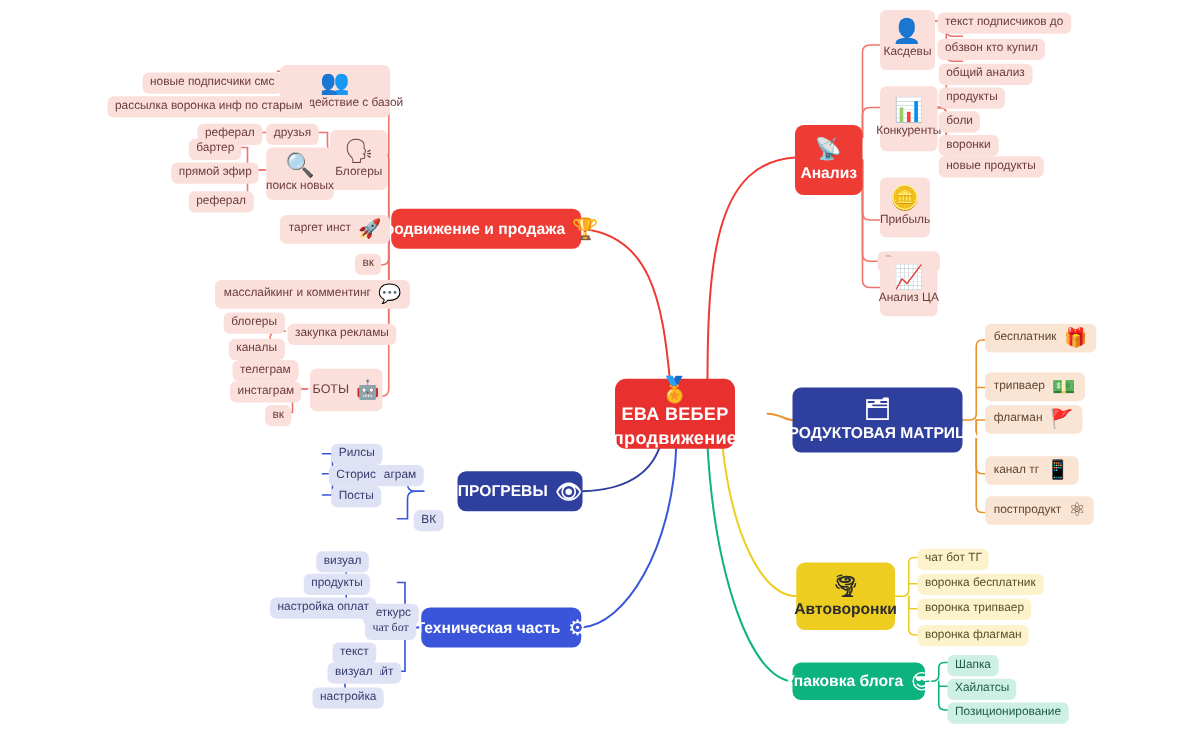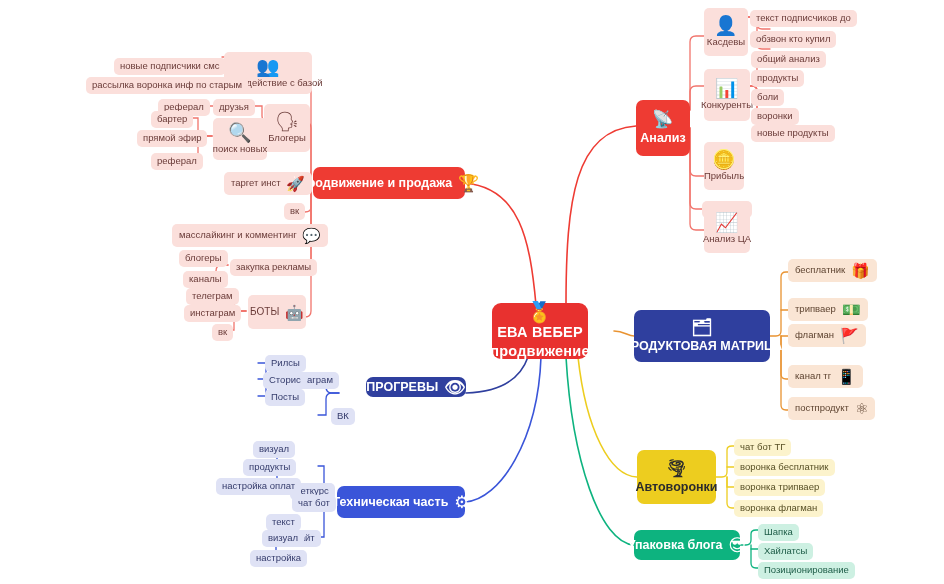--- a/index.html
+++ b/index.html
@@ -265,39 +265,39 @@
   <div class="node leaf leaf-pink" style="left:183px; top:271px;">каналы</div>
 
   <div class="node leaf leaf-pink" style="left:248px; top:295px; width:58px; height:34px; padding:4px 7px;">
     <span class="leaf-lg">БОТЫ</span>
     <span class="ico">🤖</span>
   </div>
   <div class="node leaf leaf-pink" style="left:186px; top:288px;">телеграм</div>
   <div class="node leaf leaf-pink" style="left:184px; top:305px;">инстаграм</div>
   <div class="node leaf leaf-pink" style="left:212px; top:324px;">вк</div>
 
-  <div class="node hub hub-blue" style="left:366px; top:377px; width:100px; height:20px;">
+  <div class="node hub hub-blue" style="left:366px; top:377px; width:100px; height:32px;">
     <span>ПРОГРЕВЫ</span>
     <span class="ico">👁</span>
   </div>
   <div class="node leaf leaf-blue" style="left:280px; top:372px;">Инстаграм</div>
   <div class="node leaf leaf-blue" style="left:265px; top:355px;">Рилсы</div>
   <div class="node leaf leaf-blue" style="left:263px; top:372px;">Сторис</div>
   <div class="node leaf leaf-blue" style="left:265px; top:389px;text-align:center;">Посты</div>
   <div class="node leaf leaf-blue" style="left:331px; top:408px;">ВК</div>
 
   <div class="node hub hub-blue" style="left:337px; top:486px; width:128px; height:32px; background:#3a55d9;">
     <span>Техническая часть</span>
     <span class="ico">⚙</span>
   </div>
   <div class="node leaf leaf-blue" style="left:290px; top:483px;">Геткурс</div>
   <div class="node leaf leaf-blue" style="left:253px; top:441px;">визуал</div>
   <div class="node leaf leaf-blue" style="left:243px; top:459px;">продукты</div>
   <div class="node leaf leaf-blue" style="left:216px; top:478px;">настройка оплат</div>
-  <div class="node leaf leaf-blue" style="left:292px; top:495px;">чат бот</div>
+  <div class="node leaf leaf-blue" style="left:292px; top:495px;font-family:Liberation Serif, serif;">чат бот</div>
   <div class="node leaf leaf-blue" style="left:289px; top:530px;">сайт</div>
   <div class="node leaf leaf-blue" style="left:266px; top:514px;text-align:center;">текст</div>
   <div class="node leaf leaf-blue" style="left:262px; top:530px;">визуал</div>
   <div class="node leaf leaf-blue" style="left:250px; top:550px;">настройка</div>
 
   <div class="node hub hub-blue hub-col" style="left:634px; top:310px; width:136px; height:52px;">
     <span class="ico">🗂</span>
     <span>ПРОДУКТОВАЯ МАТРИЦА</span>
   </div>
   <div class="node leaf leaf-peach" style="left:788px; top:259px; padding:4px 7px;">

